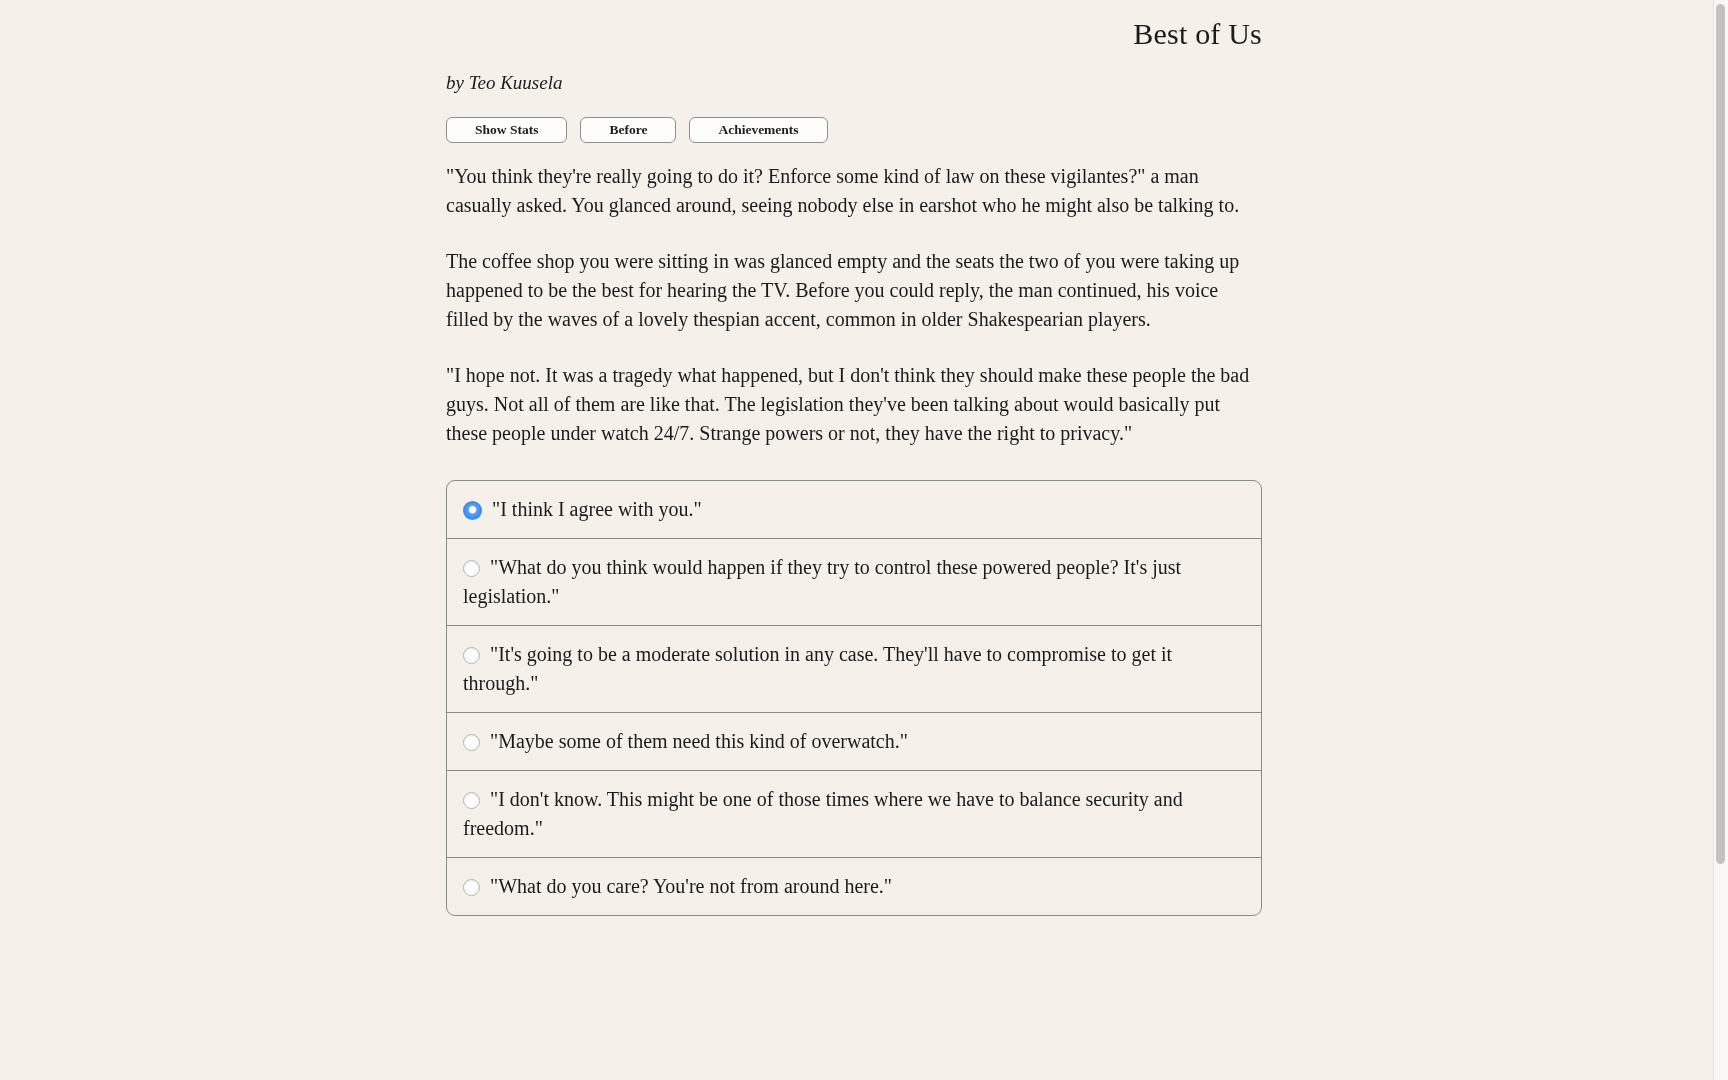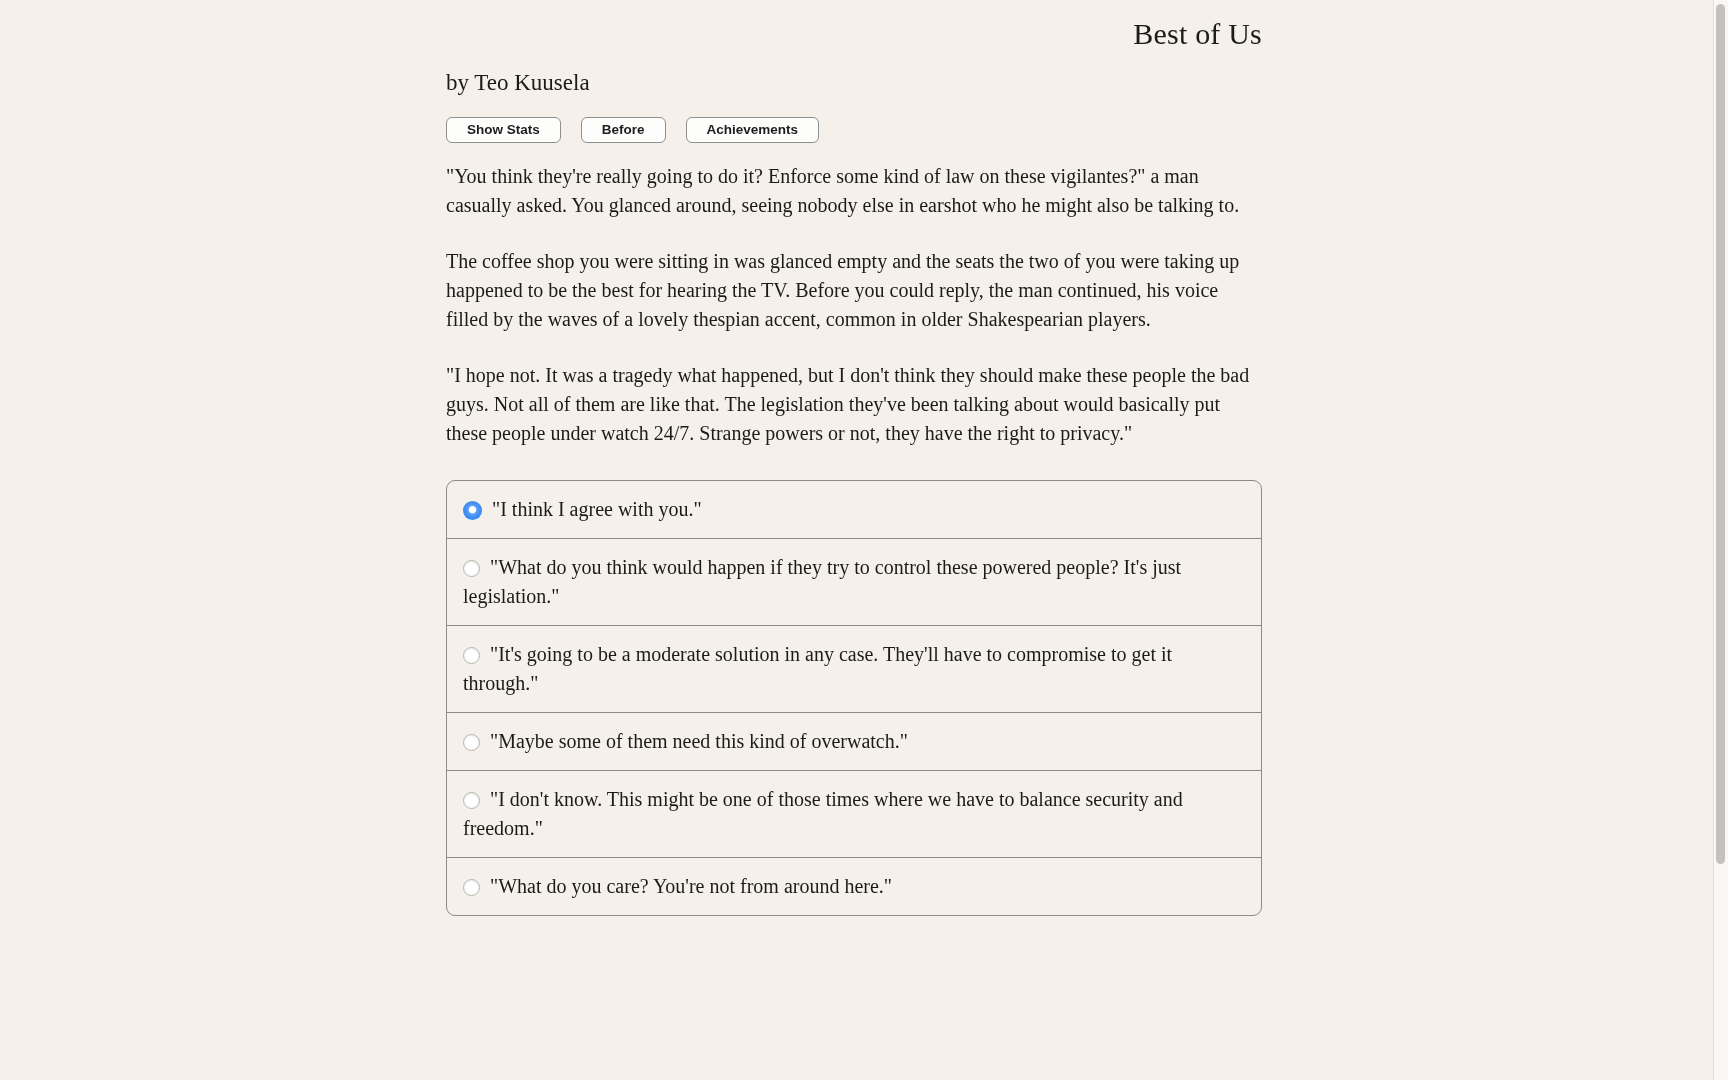--- a/index.html
+++ b/index.html
@@ -19,29 +19,29 @@
   }
   .content{
     width:816px;
     margin-left:446px;
   }
   h1.game-title{
     font-size:30px;font-weight:400;line-height:36px;
     margin:16px 0 0 0;letter-spacing:.2px;text-align:right;
   }
   .byline{
-    font-size:23px;line-height:28px;margin-top:17px;
+    font-size:19px;line-height:28px;margin-top:17px;font-style:italic;
   }
   .toolbar{margin-top:20px;}
   .toolbar button{
-    font-family:Liberation Sans, sans-serif;
+    font-family:Liberation Serif, serif;
     font-size:13.5px;font-weight:700;color:#1d1d1f;
     background:var(--button-bg);
     border:1px solid #8f8f8f;border-radius:6px;
-    padding:3px 20px 4px;margin-right:16px;
+    padding:3px 28px 4px;margin-right:9px;
     cursor:pointer;line-height:17px;
   }
   .story{margin-top:19px;}
   .story p{
     font-size:20px;line-height:29px;margin:0 0 27px 0;
   }
   .choice-box{
     margin-top:32px;
     border:1px solid var(--border);
     border-radius:9px;

